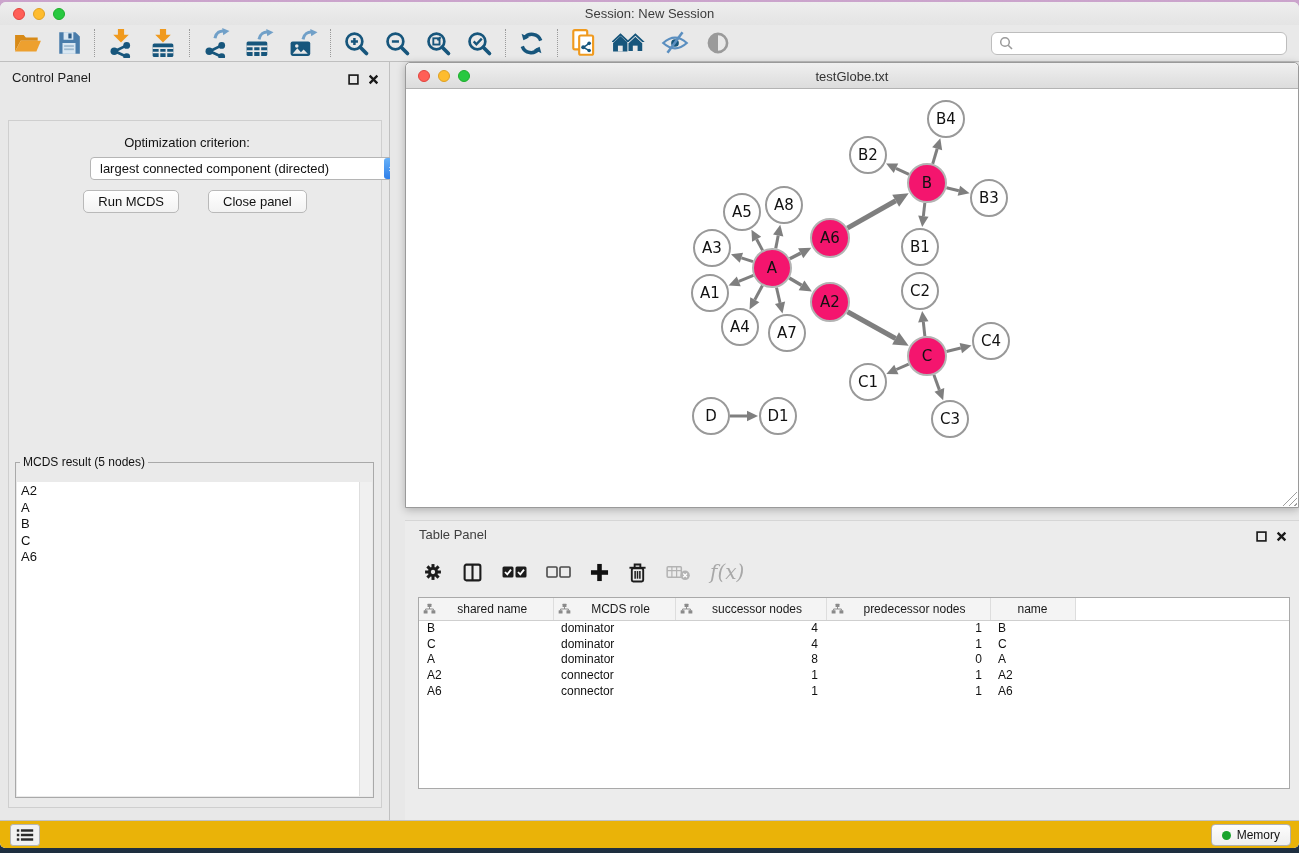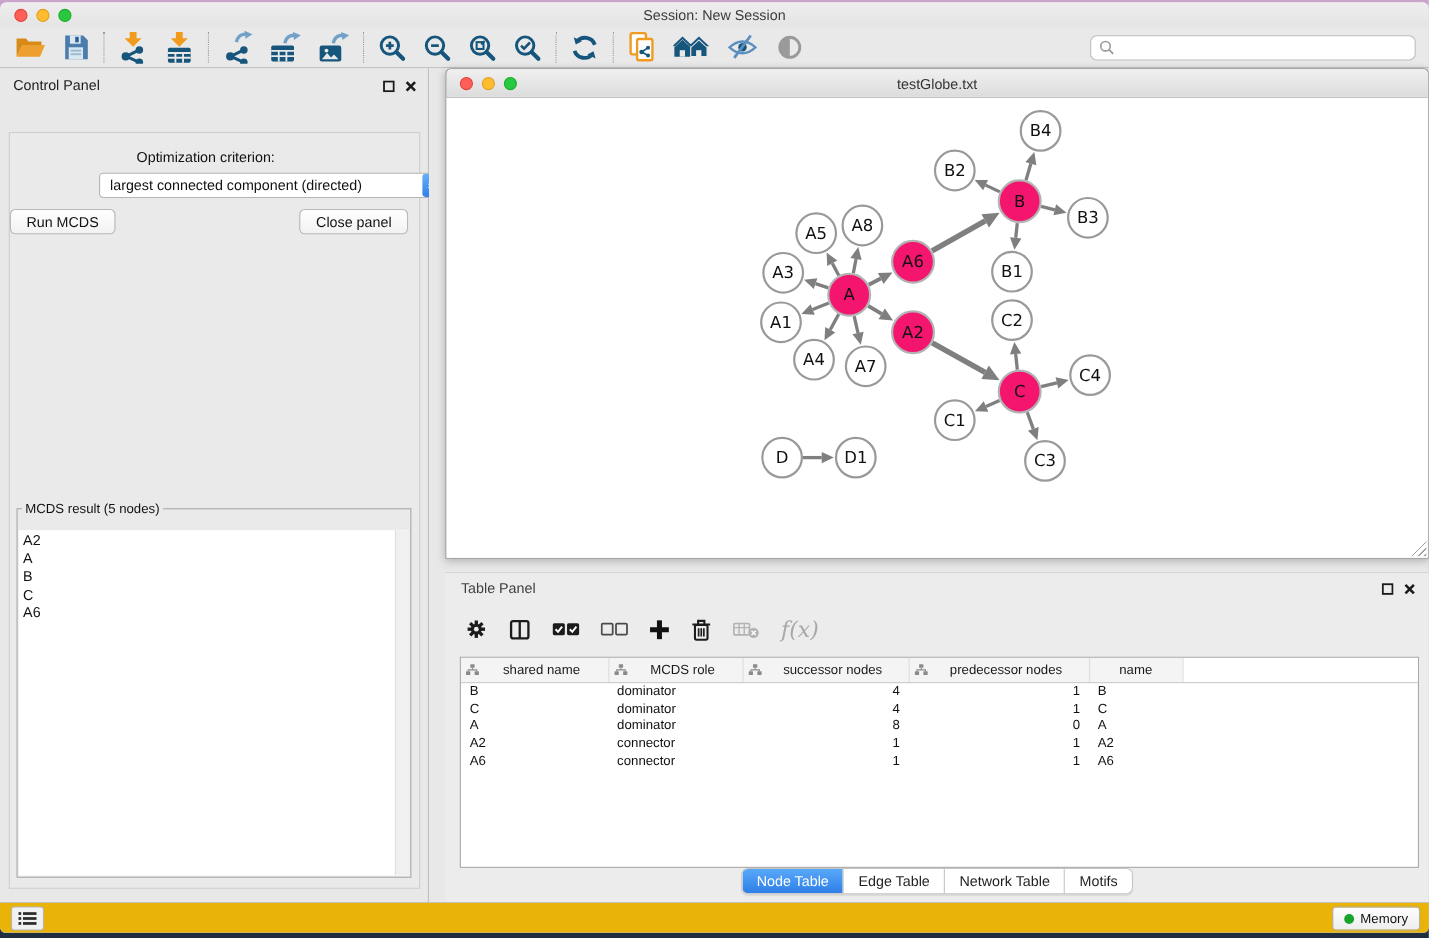--- a/index.html
+++ b/index.html
@@ -47,21 +47,21 @@
   .ctl-content { position:absolute; left:8px; right:7px; top:58px; bottom:12px;
                  background:#eaeaea; border:1px solid #cfcfcf; }
   .opt-label { position:absolute; top:14px; left:0; right:16px; text-align:center; font-size:13px; color:#111; }
   .select { position:absolute; top:36px; left:33px; width:315px; height:23px; background:#fff;
             border:1px solid #b5b5b5; border-radius:4px; display:flex; align-items:center;margin-left:48px; }
   .select .sel-text { flex:1; font-size:13px; padding-left:9px; color:#111;
                       white-space:nowrap; overflow:hidden; }
   .select .stepper { width:19px; height:21px; border-radius:3px;
                      background:linear-gradient(#67b1f9,#2f7fe8); margin-right:1px;
                      display:flex; flex-direction:column; align-items:center; justify-content:center; gap:2px; }
-  .btn-row { position:absolute; top:69px; left:0; right:10px; display:flex; justify-content:space-between; gap:29px; }
+  .btn-row { position:absolute; top:69px; left:0; right:0; display:flex; justify-content:center; gap:29px; }
   .pushbtn { height:23px; padding:0 14px; background:linear-gradient(#ffffff,#f2f2f2);
              border:1px solid #b9b9b9; border-radius:5px; font-size:13px; color:#111;
              font-family:inherit; cursor:default; }
   .result-box { position:absolute; left:6px; right:7px; top:334px; height:343px;
                 border:1px solid #a9a9a9; background:#eaeaea; }
   .result-box legend { font-size:12px; color:#111; margin-left:4px; padding:0 3px; }
   .result-list-wrap { position:absolute; left:1px; right:1px; top:13px; bottom:1px; background:#fff; overflow:hidden; }
   .vtrack { position:absolute; right:0; top:0; bottom:0; width:13px; background:#f0f0f0; border-left:1px solid #dedede; }
   .result-list { position:absolute; left:0; right:14px; top:1px; }
   .result-list .li { font-size:13px; color:#111; line-height:16.5px; padding-left:4px; }
@@ -632,28 +632,20 @@
                     <td class="a-l">A6</td>
                     <td class="a-l">connector</td>
                     <td class="a-r">1</td>
                     <td class="a-r">1</td>
                     <td class="a-l">A6</td>
                     <td></td>
                   </tr>
                 </tbody>
             </table>
           </div>
-          <div class="tp-tabs-row">
-            <div class="seg-tabs">
-                <div class="tab active">Node Table</div>
-                <div class="tab">Edge Table</div>
-                <div class="tab">Network Table</div>
-                <div class="tab">Motifs</div>
-              </div>
-          </div>
         </div>
       </div>
     </div>
 
     <div class="statusbar">
       <div class="status-list-btn">
         <svg width="18" height="16" viewBox="0 0 22 18">
           <g fill="#2a2a2a">
             <rect x="1" y="2" width="3" height="3"></rect>
               <rect x="6" y="2" width="15" height="3"></rect>

